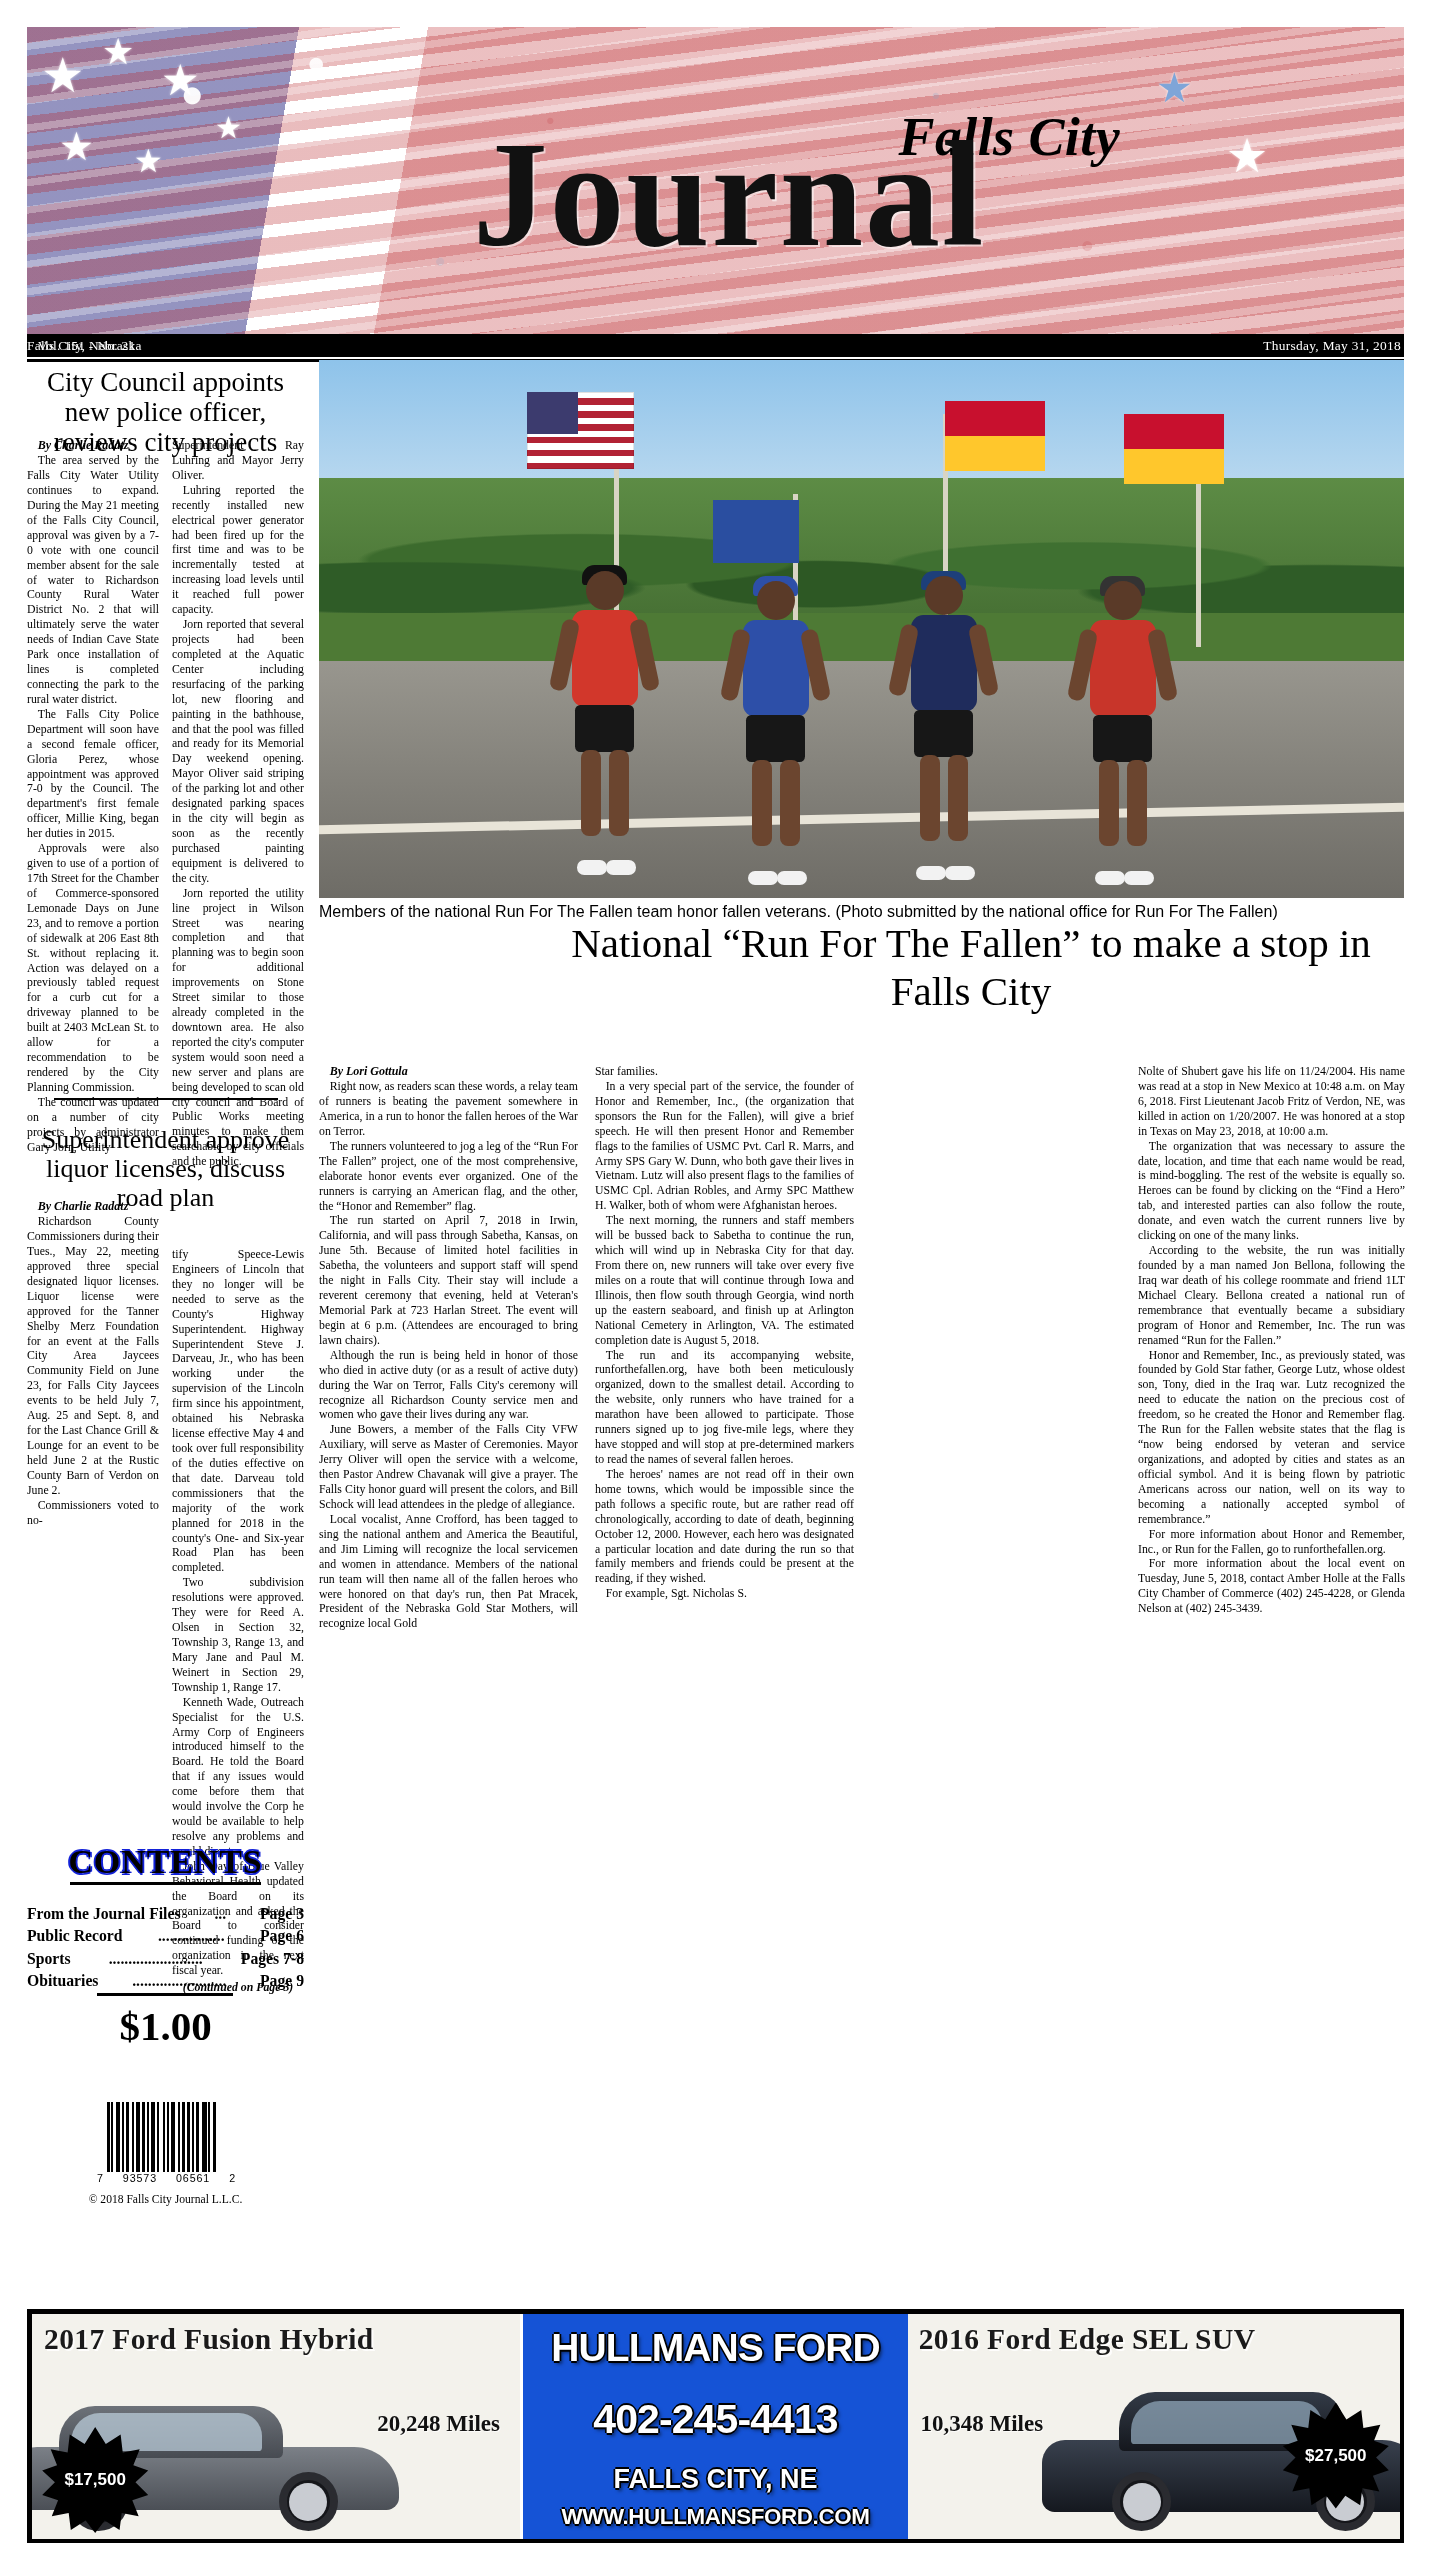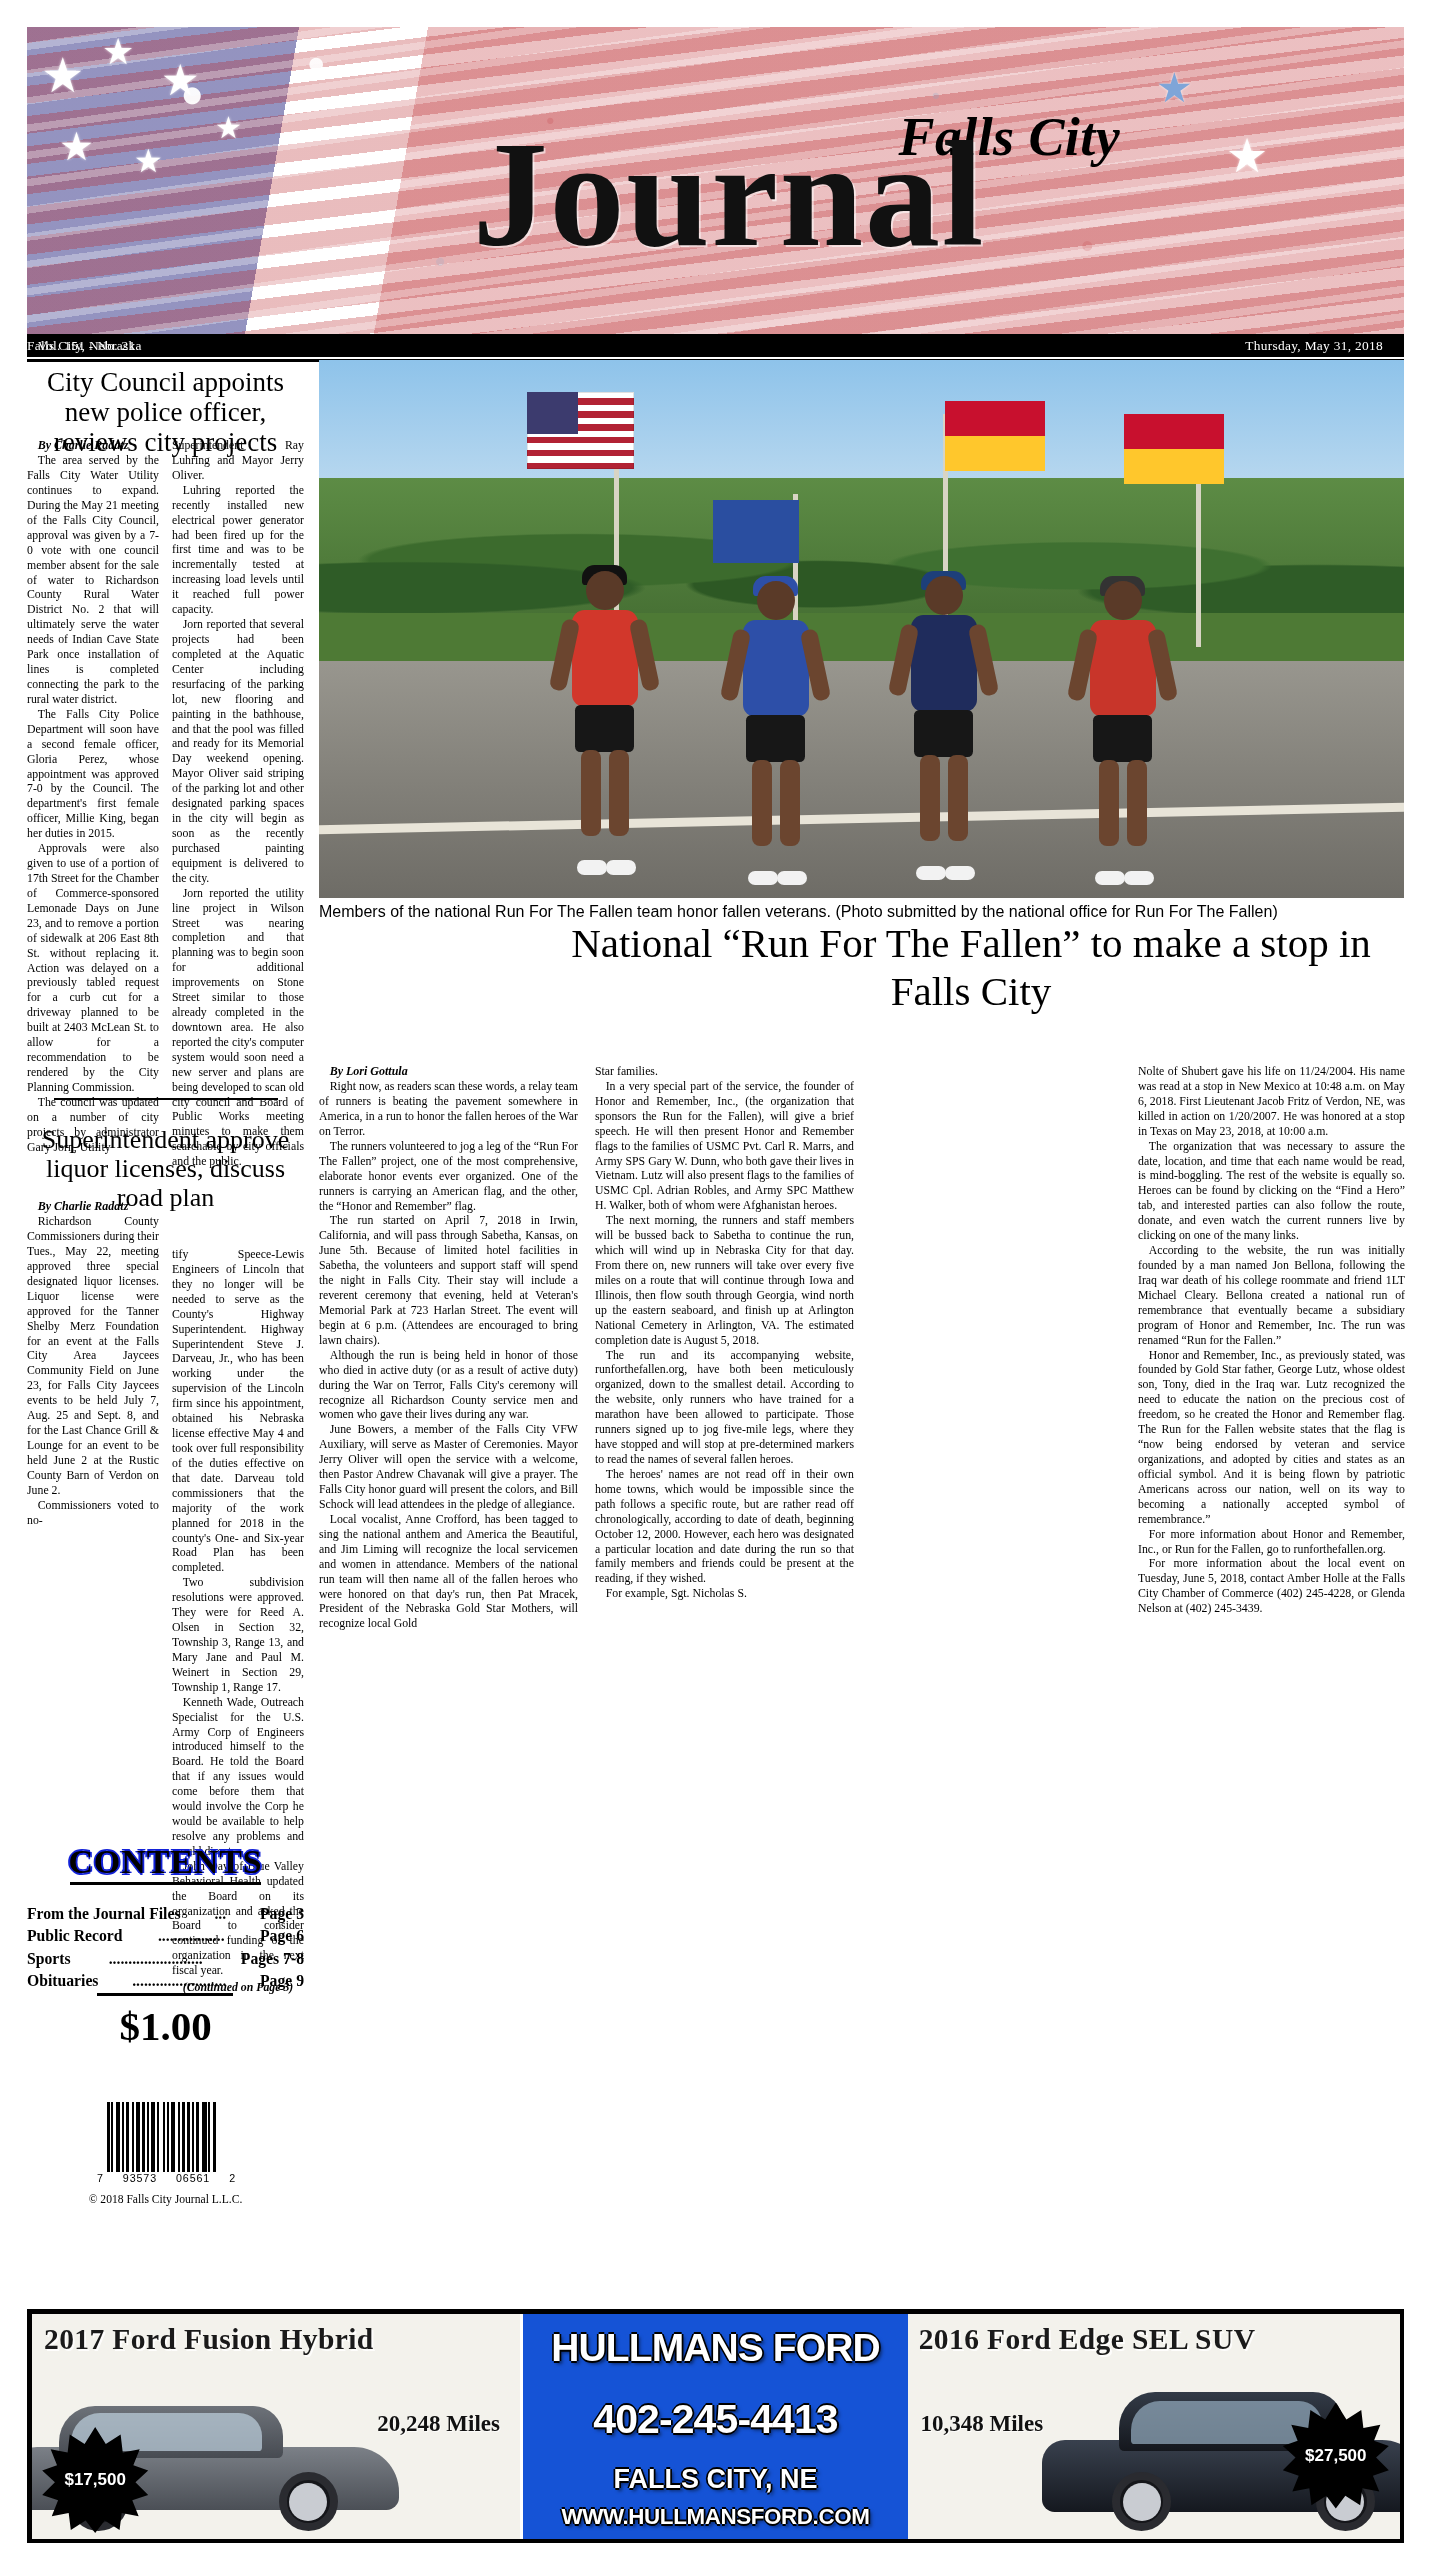--- a/index.html
+++ b/index.html
@@ -32,21 +32,21 @@
     font-style:italic;font-weight:700;font-size:54px;letter-spacing:0.4px;color:#000;}
   .mh-title-lg{position:absolute;left:152px;top:98px;width:1100px;text-align:center;
     font-family:"Liberation Serif",serif;font-weight:700;font-size:150px;line-height:.92;
     letter-spacing:1.8px;color:#111;text-shadow:1.8px 1.8px 0 rgba(255,255,255,.6);}
 
   
   .folio{position:absolute;left:27px;top:334px;width:1377px;height:23px;background:#000;color:#fff;
     display:flex;align-items:center;font-size:13.4px;letter-spacing:0.3px;}
   .folio .l{position:absolute;left:10.7px;}
   .folio .c{width:100%;font-family:Liberation Serif, serif;}
-  .folio .r{position:absolute;right:21px;margin-left:16px;}
+  .folio .r{position:absolute;right:3px;margin-left:16px;}
   .rule-thick{position:absolute;left:27px;top:359px;width:1377px;height:2.7px;background:#000;}
 
   
   .col{position:absolute;font-size:11.8px;line-height:1.265;text-align:justify;
     hyphens:auto;-webkit-hyphens:auto;}
   .col p{margin:0;text-indent:10.7px;}
   .col p.noind{text-indent:0;}
   .byline{font-style:italic;font-weight:700;font-size:12px;margin:0 0 0.9px 0;text-indent:0;text-align:left;}
 
   .hl1{position:absolute;left:27px;top:367px;width:277px;text-align:center;

